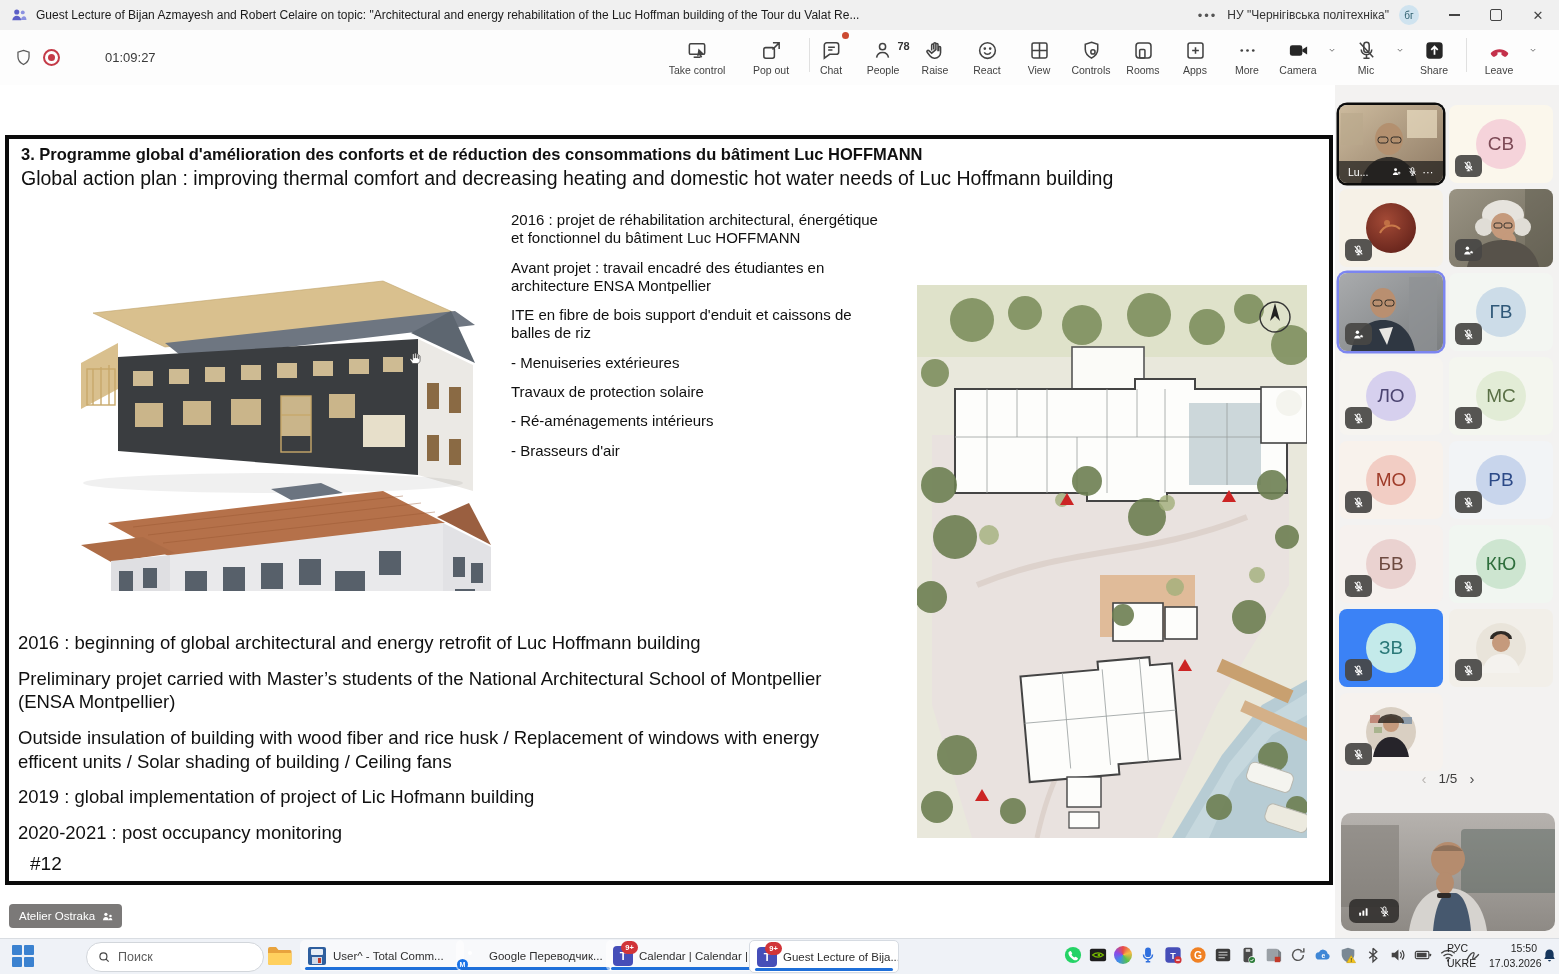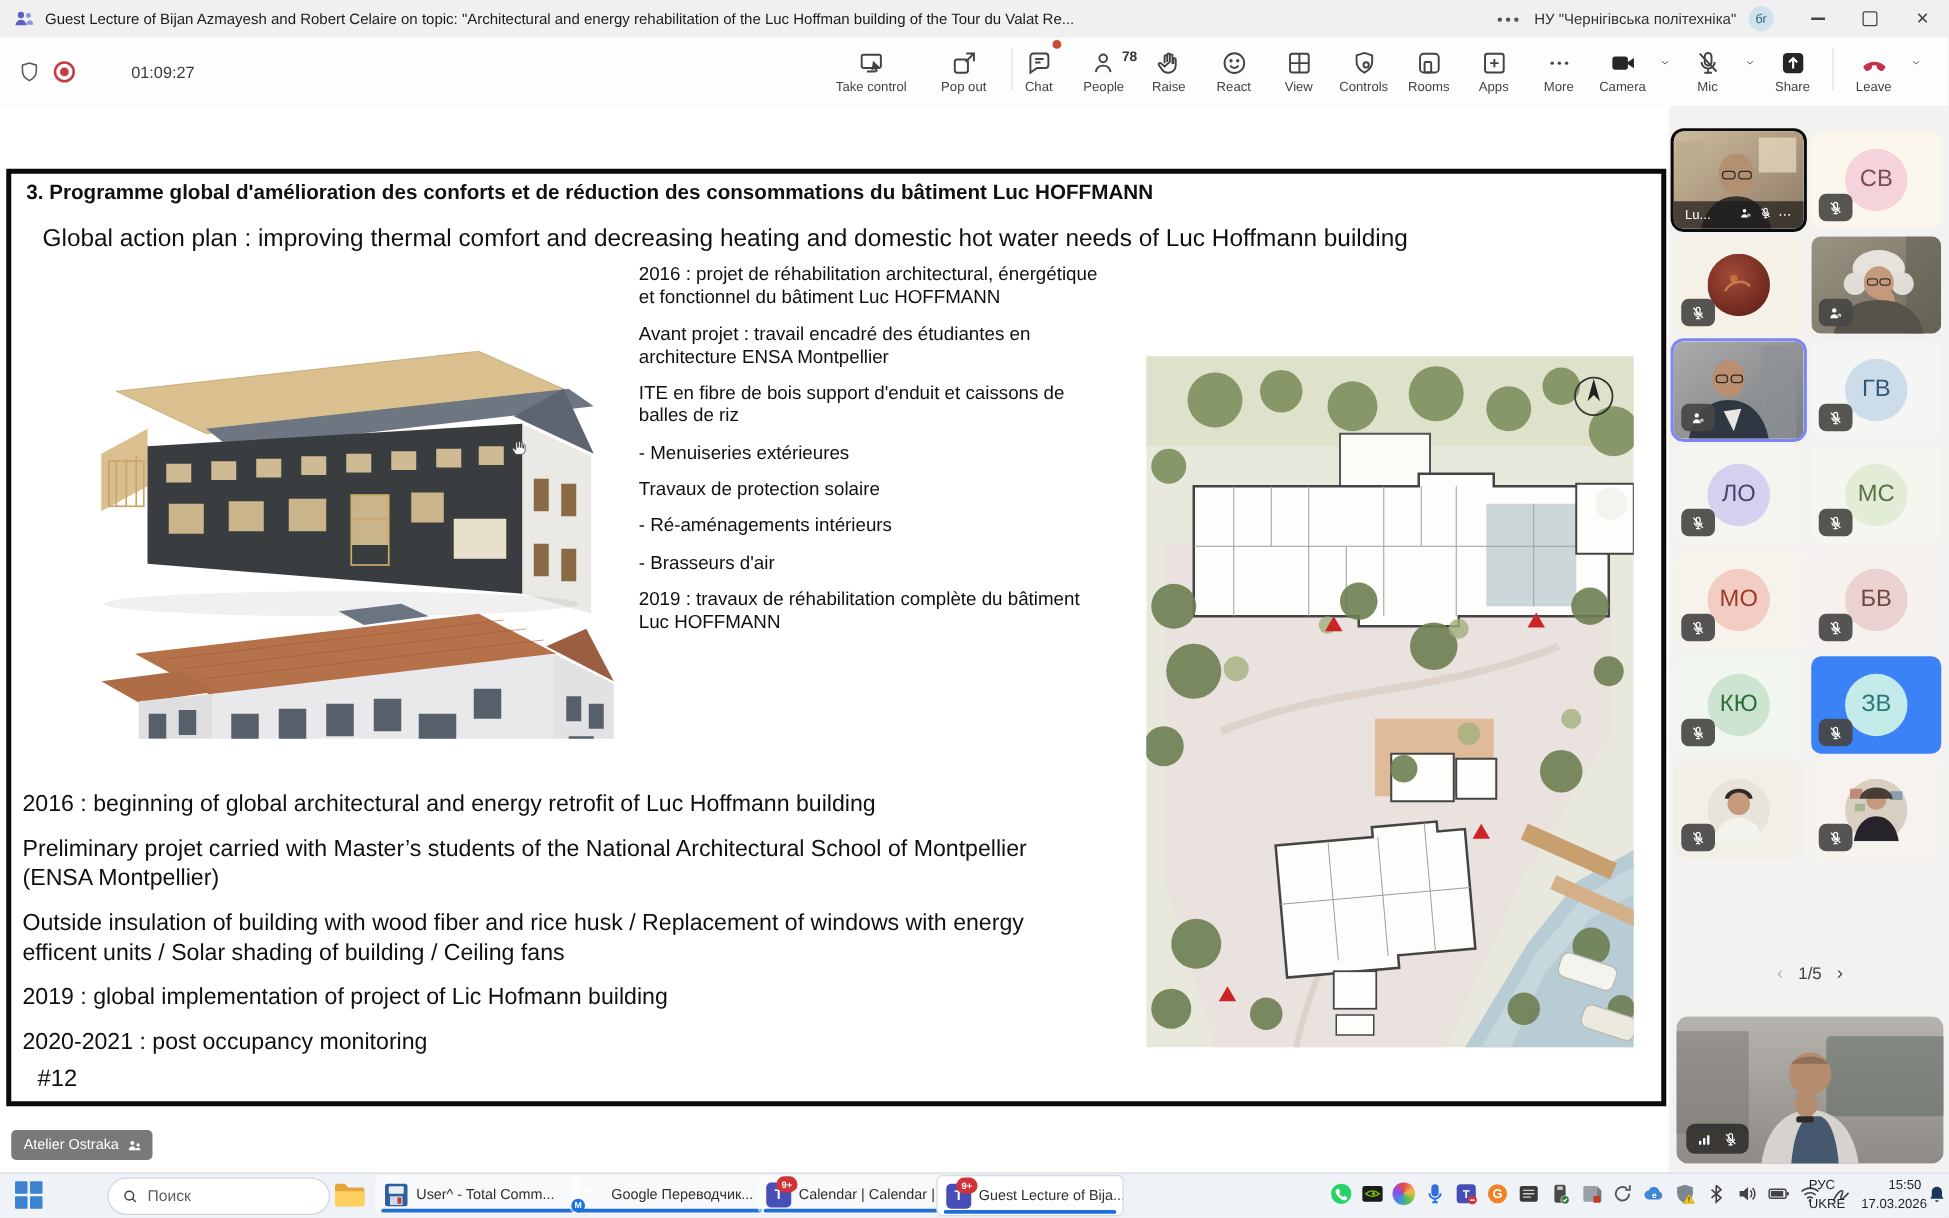--- a/index.html
+++ b/index.html
@@ -38,21 +38,21 @@
   .tb-sep{width:1px;height:34px;background:#e0e0e0;margin:8px 6px 0 6px;}
   .tb-chev{width:16px;display:flex;align-items:flex-start;justify-content:center;padding-top:14px;color:#555;}
   .tb-chev svg{width:12px;height:12px;}
   .leave .tb-ic{color:#c4314b;}
 
   
   .stagebg{left:0;top:85px;width:1337px;height:853px;background:#ffffff;}
   .sidebg{left:1335px;top:85px;width:224px;height:853px;background:#f3f2f1;}
   .slide{left:5px;top:135px;width:1320px;height:742px;background:#ffffff;border:4px solid #0b0b0b;}
   .slide h1{position:absolute;left:12px;top:6px;margin:0;font-size:16.5px;font-weight:bold;color:#101010;white-space:nowrap;}
-  .slide h2{position:absolute;left:12px;top:28px;margin:13px;font-size:19.5px;font-weight:normal;color:#101010;white-space:nowrap;}
+  .slide h2{position:absolute;left:12px;top:28px;margin:0;font-size:19.5px;font-weight:normal;color:#101010;white-space:nowrap;}
   .frcol{position:absolute;left:502px;top:72px;width:372px;font-size:15px;line-height:1.22;color:#101010;}
   .frcol p{margin:0 0 11px 0;}
   .encol{position:absolute;left:9px;top:492px;width:862px;font-size:18.5px;line-height:1.28;color:#101010;}
   .encol p{margin:0 0 12px 0;}
   .pagetag{position:absolute;left:21px;top:714px;font-size:19px;color:#101010;}
   .render3d{position:absolute;left:14px;top:52px;}
   .siteplan{position:absolute;left:908px;top:146px;}
   .handcur{position:absolute;left:398px;top:212px;width:15px;height:15px;}
 
   .presenter{left:9px;top:904px;height:24px;background:rgba(112,110,108,.92);border-radius:4px;color:#fff;
@@ -385,21 +385,20 @@
     </svg>
 
     <div class="frcol">
         <p>2016 : projet de réhabilitation architectural, énergétique et fonctionnel du bâtiment Luc HOFFMANN</p>
         <p>Avant projet : travail encadré des étudiantes en architecture ENSA Montpellier</p>
         <p>ITE en fibre de bois support d'enduit et caissons de balles de riz</p>
         <p>- Menuiseries extérieures</p>
         <p>Travaux de protection solaire</p>
         <p>- Ré-aménagements intérieurs</p>
         <p>- Brasseurs d'air</p>
-        <p>2019 : travaux  de réhabilitation complète du bâtiment Luc HOFFMANN</p>
       </div>
 
     <div class="encol">
         <p>2016 : beginning of global architectural and energy retrofit of Luc Hoffmann building</p>
         <p>Preliminary projet carried with Master’s students of the National Architectural School of Montpellier (ENSA Montpellier)</p>
         <p>Outside insulation of building with wood fiber and rice husk / Replacement of windows with energy efficent units / Solar shading of building / Ceiling fans</p>
         <p>2019 : global implementation of project of Lic Hofmann building</p>
         <p>2020-2021 : post occupancy monitoring</p>
       </div>
     <div class="pagetag">#12</div>
@@ -651,20 +650,29 @@
         <div class="circ" style="background: rgb(226, 236, 214); color: rgb(90, 112, 70);">МС</div>
         <div class="badge">
           <svg viewBox="0 0 24 24" fill="none" stroke="#fff" stroke-width="1.9">
             <rect x="9.2" y="3.5" width="5.6" height="10.5" rx="2.8"></rect>
             <path d="M6.5 11a5.5 5.5 0 0011 0M12 16.5V20M8.8 20h6.4M5 4l14 15"></path>
           </svg>
         </div>
       </div>
       <div class="tile" style="background: rgb(248, 242, 236);">
         <div class="circ" style="background: rgb(242, 205, 196); color: rgb(158, 58, 40);">МО</div>
+        <div class="badge">
+          <svg viewBox="0 0 24 24" fill="none" stroke="#fff" stroke-width="1.9">
+            <rect x="9.2" y="3.5" width="5.6" height="10.5" rx="2.8"></rect>
+            <path d="M6.5 11a5.5 5.5 0 0011 0M12 16.5V20M8.8 20h6.4M5 4l14 15"></path>
+          </svg>
+        </div>
+      </div>
+      <div class="tile" style="background: rgb(242, 244, 246);">
+        <div class="circ" style="background: rgb(200, 213, 236); color: rgb(44, 74, 136);">РВ</div>
         <div class="badge">
           <svg viewBox="0 0 24 24" fill="none" stroke="#fff" stroke-width="1.9">
             <rect x="9.2" y="3.5" width="5.6" height="10.5" rx="2.8"></rect>
             <path d="M6.5 11a5.5 5.5 0 0011 0M12 16.5V20M8.8 20h6.4M5 4l14 15"></path>
           </svg>
         </div>
       </div>
       <div class="tile" style="background: rgb(246, 241, 238);">
         <div class="circ" style="background: rgb(234, 210, 208); color: rgb(110, 74, 64);">БВ</div>
         <div class="badge">

